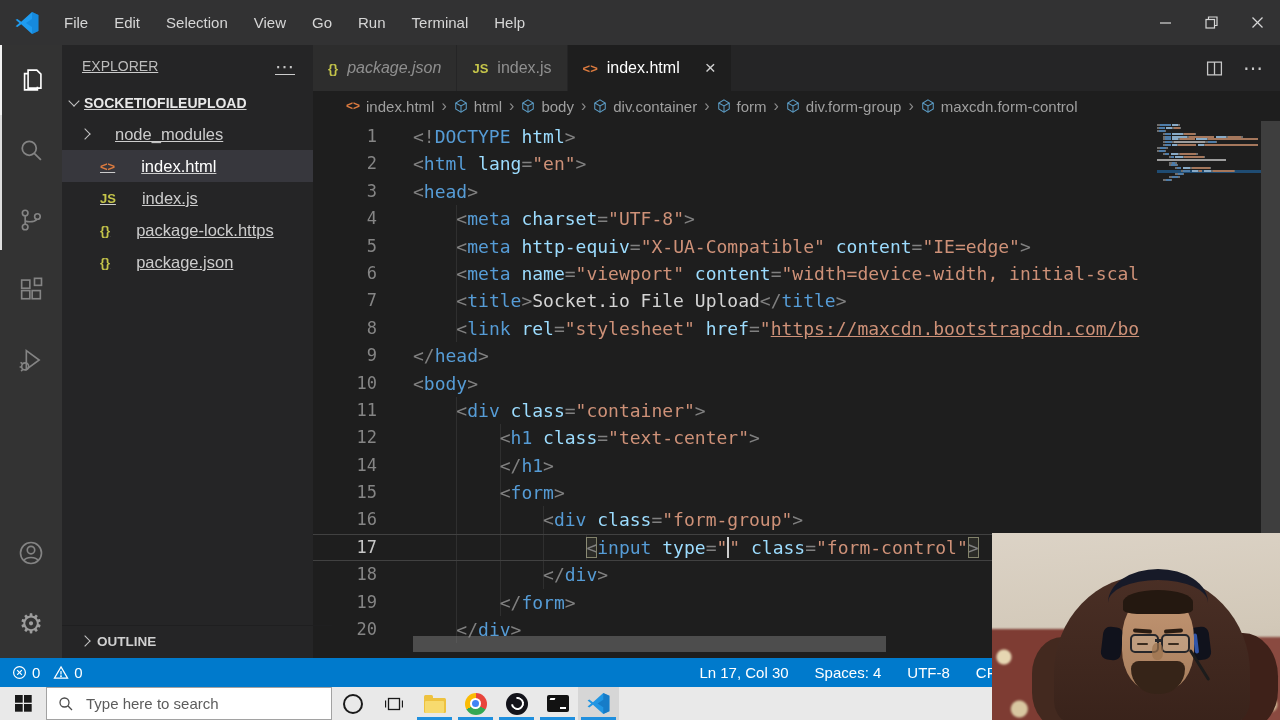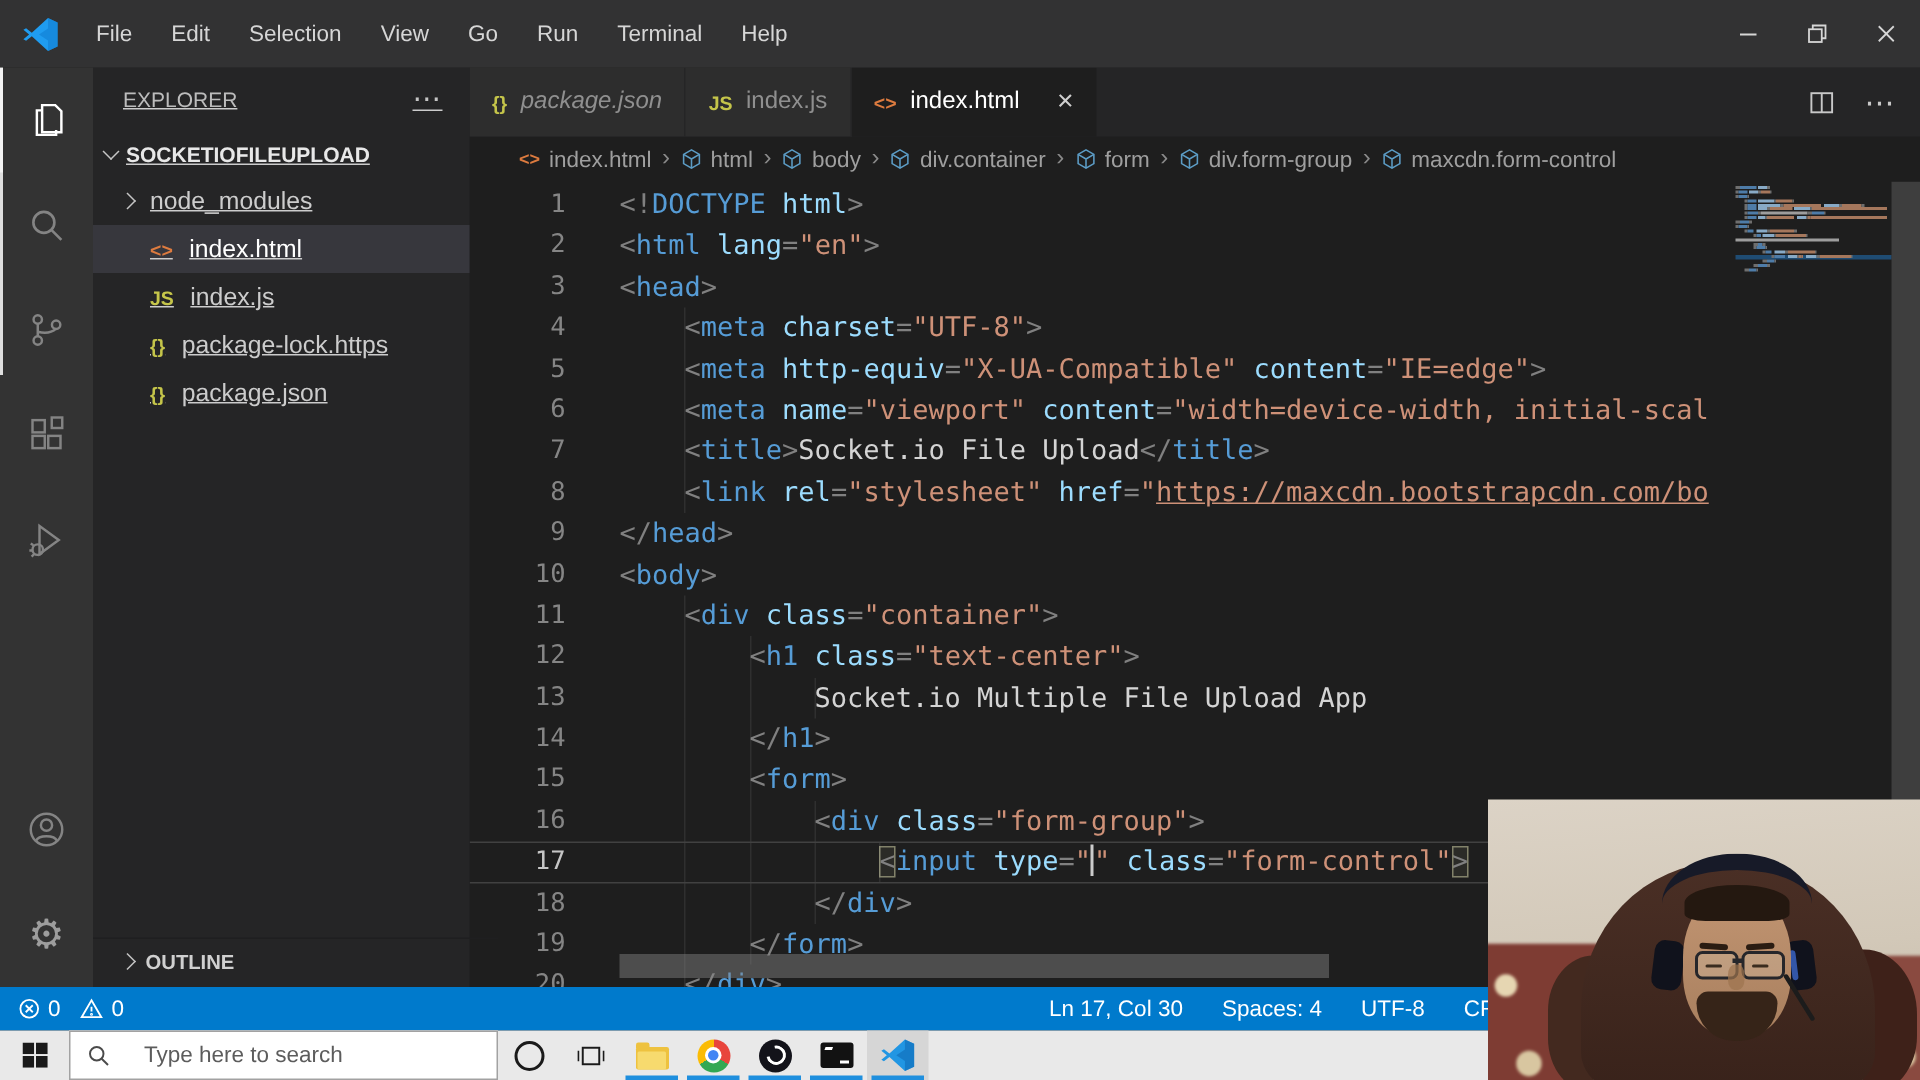--- a/index.html
+++ b/index.html
@@ -25,21 +25,21 @@
 
   
   #sidebar { position:absolute; left:62px; top:45px; width:251px; height:613px; background:#252526; color:#cccccc; z-index:4;text-decoration:underline; }
   #sidebar-header { height:42px; display:flex; align-items:center; padding:0 18px 0 20px; font-size:14px; color:#bcbcbc; }
   #sidebar-actions { margin-left:auto; font-size:19px; color:#c5c5c5; letter-spacing:1px; }
   #root-row { height:31px; display:flex; align-items:center; gap:6px; padding-left:8px;
               font-weight:bold; font-size:14px; color:#e8e8e8; }
   .chev { width:7px; height:7px; border-right:1.6px solid #c5c5c5; border-bottom:1.6px solid #c5c5c5; flex:none; }
   .chev.down { transform:rotate(45deg); margin-top:-3px; }
   .chev.right { transform:rotate(-45deg); }
-  .file-row { height:32px; display:flex; align-items:center; gap:11px; padding-left:38px; font-size:16.5px; color:#cccccc; }
+  .file-row { height:32px; display:flex; align-items:center; gap:26px; padding-left:38px; font-size:16.5px; color:#cccccc; }
   .file-row.with-chev { padding-left:19px; }
   .file-row.selected { background:#37373d; color:#ffffff; }
   .ficon { font-weight:bold; font-size:13px; flex:none; font-family:"Liberation Sans",sans-serif; }
   .ficon-json, .ficon-js { color:#c5c54a; }
   .ficon-html { color:#dd7b3f; }
   #outline-row { position:absolute; left:0; bottom:2px; width:251px; height:30px; display:flex; align-items:center;
                  gap:8px; padding-left:19px; font-weight:bold; font-size:13.5px; color:#d0d0d0; border-top:1px solid #1f1f20; }
 
   
   #editor { position:absolute; left:313px; top:45px; width:967px; height:613px; background:#1e1e1e; }
@@ -86,21 +86,21 @@
                color:#ffffff; font-size:15px; display:flex; align-items:center; z-index:5; }
   #sb-left { display:flex; align-items:center; gap:5px; padding-left:12px; }
   #sb-left .cnt { margin-right:8px; }
   #sb-right { position:absolute; right:265px; top:0; height:29px; display:flex; align-items:center; gap:26px; }
 
   
   #taskbar { position:absolute; left:0; top:687px; width:1280px; height:33px; background:#e9e9e9;
              display:flex; align-items:center; z-index:5; }
   #start-btn { width:46px; height:33px; display:flex; align-items:center; justify-content:center; }
   #search-box { width:273px; height:31px; background:#ffffff; border:1px solid #a2a2a2; display:flex;
-                align-items:center; gap:22px; padding-left:11px; font-size:15px; color:#5c5c5c; }
+                align-items:center; gap:12px; padding-left:11px; font-size:15px; color:#5c5c5c; }
   .tb-slot { width:41px; height:33px; position:relative; display:flex; align-items:center; justify-content:center; }
   .tb-underline { position:absolute; bottom:0; left:3px; right:3px; height:3px; background:#1f8fde; }
   .tb-slot.vscode-active { background:#d6d6d6; }
 
   
   .folder-ic { position:relative; width:22px; height:15px; background:#eec23f; border-radius:1.5px; margin-top:3px; }
   .folder-ic:before { content:""; position:absolute; left:0; top:-3px; width:9px; height:4px; background:#eec23f; border-radius:1.5px 1.5px 0 0; }
   .folder-ic:after { content:""; position:absolute; left:1.5px; top:3px; width:19px; height:12px; background:#f7da6e; border-radius:1px; }
   .chrome-ic { width:22px; height:22px; border-radius:50%;
                background:conic-gradient(#e8453c 0deg 120deg, #34a853 120deg 240deg, #fbbc05 240deg 360deg); position:relative; }
@@ -388,21 +388,20 @@
           <div class="code-row"><span class="ln">3</span><span class="code-text"><span class="tok-p">&lt;</span><span class="tok-tag">head</span><span class="tok-p">&gt;</span></span></div>
           <div class="code-row"><span class="ln">4</span><span class="code-text"><span class="indent-guide" style="left: 4ch;"></span><span class="tok-pl">    </span><span class="tok-p">&lt;</span><span class="tok-tag">meta</span><span class="tok-pl"> </span><span class="tok-attr">charset</span><span class="tok-p">=</span><span class="tok-str">"UTF-8"</span><span class="tok-p">&gt;</span></span></div>
           <div class="code-row"><span class="ln">5</span><span class="code-text"><span class="indent-guide" style="left: 4ch;"></span><span class="tok-pl">    </span><span class="tok-p">&lt;</span><span class="tok-tag">meta</span><span class="tok-pl"> </span><span class="tok-attr">http-equiv</span><span class="tok-p">=</span><span class="tok-str">"X-UA-Compatible"</span><span class="tok-pl"> </span><span class="tok-attr">content</span><span class="tok-p">=</span><span class="tok-str">"IE=edge"</span><span class="tok-p">&gt;</span></span></div>
           <div class="code-row"><span class="ln">6</span><span class="code-text"><span class="indent-guide" style="left: 4ch;"></span><span class="tok-pl">    </span><span class="tok-p">&lt;</span><span class="tok-tag">meta</span><span class="tok-pl"> </span><span class="tok-attr">name</span><span class="tok-p">=</span><span class="tok-str">"viewport"</span><span class="tok-pl"> </span><span class="tok-attr">content</span><span class="tok-p">=</span><span class="tok-str">"width=device-width, initial-scal</span></span></div>
           <div class="code-row"><span class="ln">7</span><span class="code-text"><span class="indent-guide" style="left: 4ch;"></span><span class="tok-pl">    </span><span class="tok-p">&lt;</span><span class="tok-tag">title</span><span class="tok-p">&gt;</span><span class="tok-pl">Socket.io File Upload</span><span class="tok-p">&lt;/</span><span class="tok-tag">title</span><span class="tok-p">&gt;</span></span></div>
           <div class="code-row"><span class="ln">8</span><span class="code-text"><span class="indent-guide" style="left: 4ch;"></span><span class="tok-pl">    </span><span class="tok-p">&lt;</span><span class="tok-tag">link</span><span class="tok-pl"> </span><span class="tok-attr">rel</span><span class="tok-p">=</span><span class="tok-str">"stylesheet"</span><span class="tok-pl"> </span><span class="tok-attr">href</span><span class="tok-p">=</span><span class="tok-str">"</span><span class="tok-str link">https://maxcdn.bootstrapcdn.com/bo</span></span></div>
           <div class="code-row"><span class="ln">9</span><span class="code-text"><span class="tok-p">&lt;/</span><span class="tok-tag">head</span><span class="tok-p">&gt;</span></span></div>
           <div class="code-row"><span class="ln">10</span><span class="code-text"><span class="tok-p">&lt;</span><span class="tok-tag">body</span><span class="tok-p">&gt;</span></span></div>
           <div class="code-row"><span class="ln">11</span><span class="code-text"><span class="indent-guide" style="left: 4ch;"></span><span class="tok-pl">    </span><span class="tok-p">&lt;</span><span class="tok-tag">div</span><span class="tok-pl"> </span><span class="tok-attr">class</span><span class="tok-p">=</span><span class="tok-str">"container"</span><span class="tok-p">&gt;</span></span></div>
           <div class="code-row"><span class="ln">12</span><span class="code-text"><span class="indent-guide" style="left: 4ch;"></span><span class="indent-guide" style="left: 8ch;"></span><span class="tok-pl">        </span><span class="tok-p">&lt;</span><span class="tok-tag">h1</span><span class="tok-pl"> </span><span class="tok-attr">class</span><span class="tok-p">=</span><span class="tok-str">"text-center"</span><span class="tok-p">&gt;</span></span></div>
-          <div class="code-row"><span class="ln">13</span><span class="code-text"><span class="indent-guide" style="left: 4ch;"></span><span class="indent-guide" style="left: 8ch;"></span><span class="indent-guide" style="left: 12ch;"></span><span class="tok-pl">            Socket.io Multiple File Upload App</span></span></div>
           <div class="code-row"><span class="ln">14</span><span class="code-text"><span class="indent-guide" style="left: 4ch;"></span><span class="indent-guide" style="left: 8ch;"></span><span class="tok-pl">        </span><span class="tok-p">&lt;/</span><span class="tok-tag">h1</span><span class="tok-p">&gt;</span></span></div>
           <div class="code-row"><span class="ln">15</span><span class="code-text"><span class="indent-guide" style="left: 4ch;"></span><span class="indent-guide" style="left: 8ch;"></span><span class="tok-pl">        </span><span class="tok-p">&lt;</span><span class="tok-tag">form</span><span class="tok-p">&gt;</span></span></div>
           <div class="code-row"><span class="ln">16</span><span class="code-text"><span class="indent-guide" style="left: 4ch;"></span><span class="indent-guide" style="left: 8ch;"></span><span class="indent-guide" style="left: 12ch;"></span><span class="tok-pl">            </span><span class="tok-p">&lt;</span><span class="tok-tag">div</span><span class="tok-pl"> </span><span class="tok-attr">class</span><span class="tok-p">=</span><span class="tok-str">"form-group"</span><span class="tok-p">&gt;</span></span></div>
           <div class="code-row current"><span class="ln">17</span><span class="code-text"><span class="indent-guide" style="left: 4ch;"></span><span class="indent-guide" style="left: 8ch;"></span><span class="indent-guide" style="left: 12ch;"></span><span class="indent-guide" style="left: 16ch;"></span><span class="tok-pl">                </span><span class="tok-p bracket-match">&lt;</span><span class="tok-tag">input</span><span class="tok-pl"> </span><span class="tok-attr">type</span><span class="tok-p">=</span><span class="tok-str">"</span><span class="cursor"></span><span class="tok-str">"</span><span class="tok-pl"> </span><span class="tok-attr">class</span><span class="tok-p">=</span><span class="tok-str">"form-control"</span><span class="tok-p bracket-match">&gt;</span></span></div>
           <div class="code-row"><span class="ln">18</span><span class="code-text"><span class="indent-guide" style="left: 4ch;"></span><span class="indent-guide" style="left: 8ch;"></span><span class="indent-guide" style="left: 12ch;"></span><span class="tok-pl">            </span><span class="tok-p">&lt;/</span><span class="tok-tag">div</span><span class="tok-p">&gt;</span></span></div>
           <div class="code-row"><span class="ln">19</span><span class="code-text"><span class="indent-guide" style="left: 4ch;"></span><span class="indent-guide" style="left: 8ch;"></span><span class="tok-pl">        </span><span class="tok-p">&lt;/</span><span class="tok-tag">form</span><span class="tok-p">&gt;</span></span></div>
           <div class="code-row"><span class="ln">20</span><span class="code-text"><span class="indent-guide" style="left: 4ch;"></span><span class="tok-pl">    </span><span class="tok-p">&lt;/</span><span class="tok-tag">div</span><span class="tok-p">&gt;</span></span></div>
         </div>
       <div id="minimap">
           <div class="mm-row">

